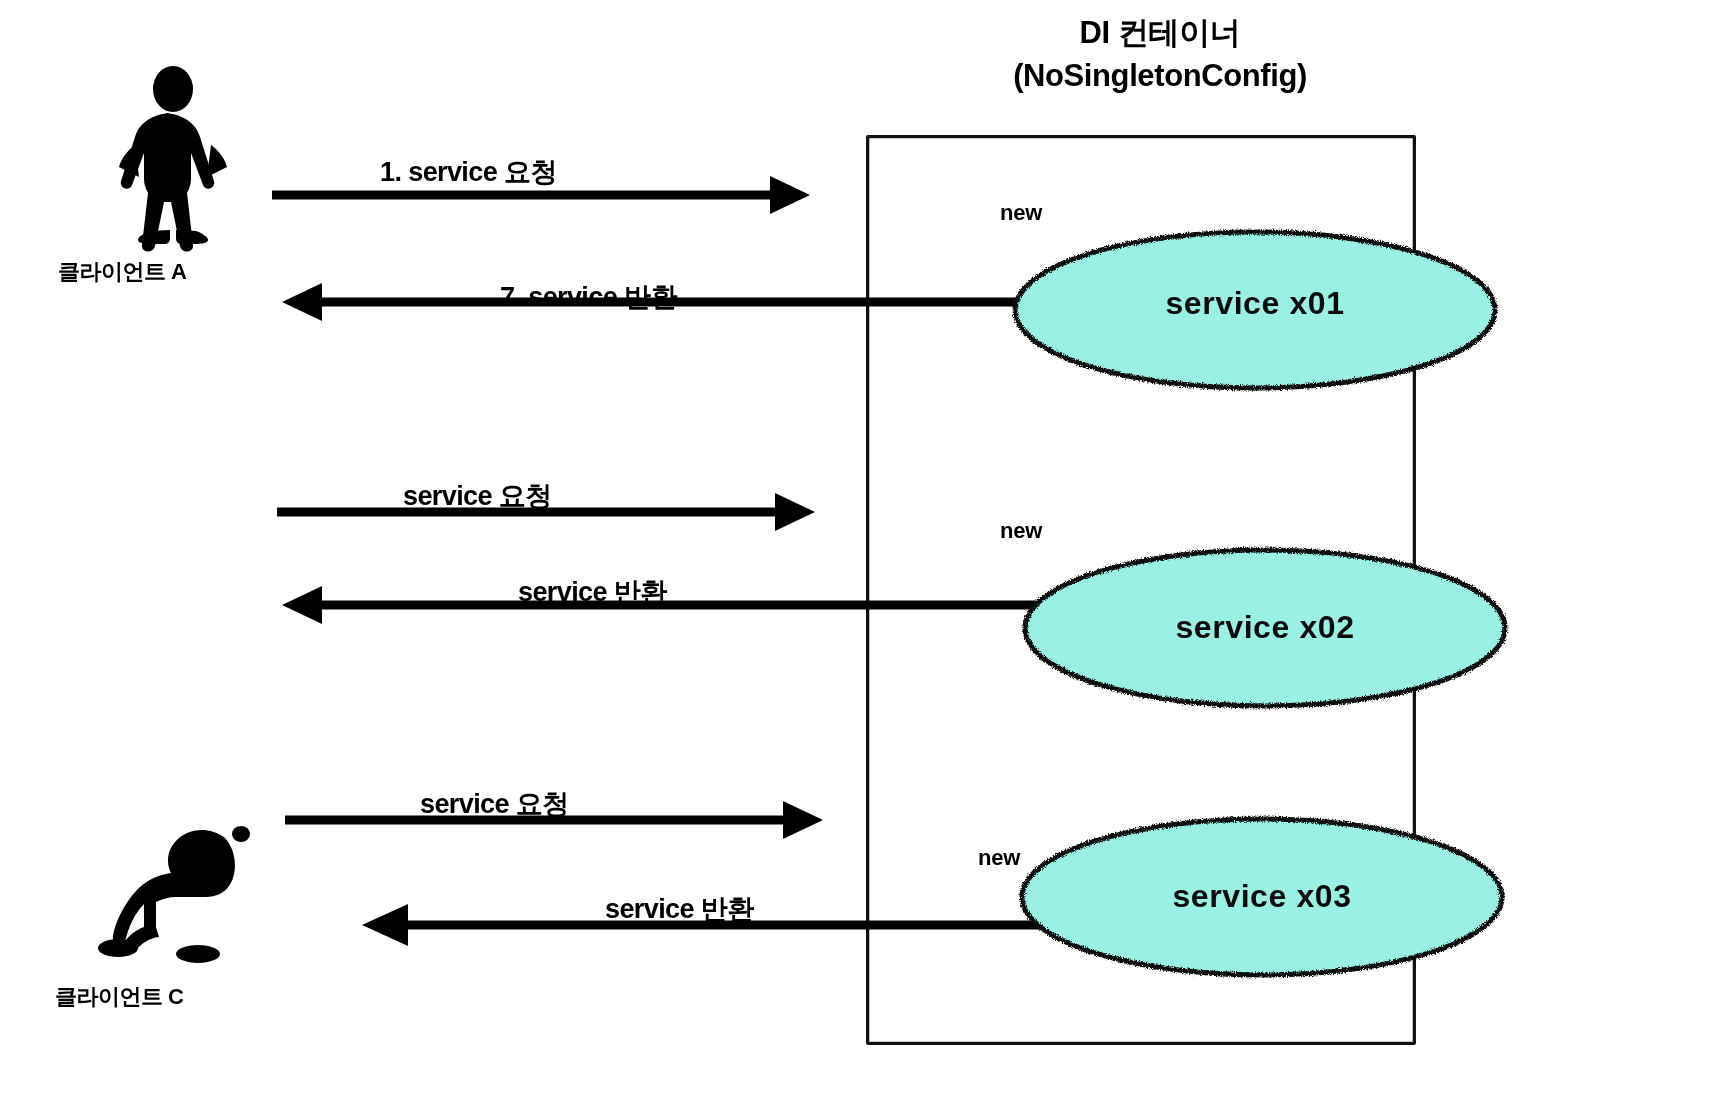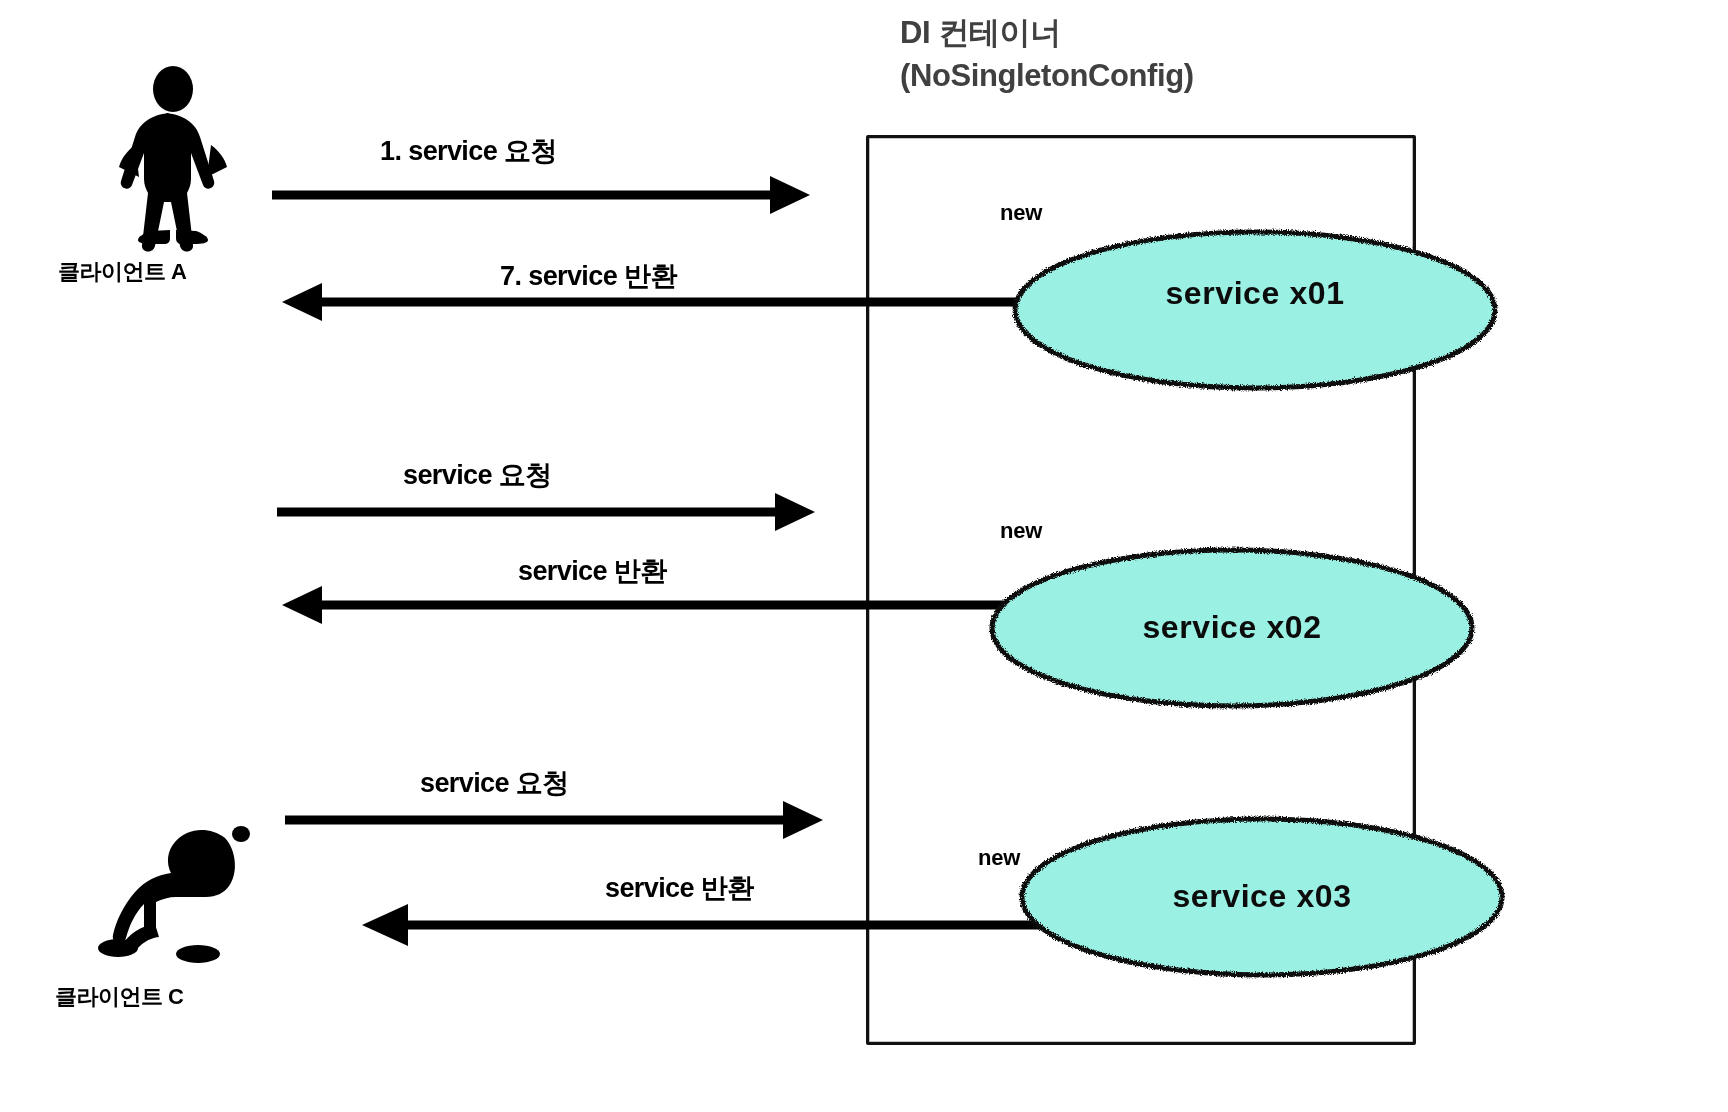--- a/index.html
+++ b/index.html
@@ -21,26 +21,26 @@
     width: 1728px;
     height: 1112px;
   }
 
   
   .di-title {
     position: absolute;
     left: 900px;
     top: 12px;
     width: 520px;
-    text-align: left;
+    text-align: center;
     font-weight: bold;
     font-size: 31px;
     line-height: 1.38;
     letter-spacing: -0.4px;
-    color: #404040;
+    color: #000000;
   }
   .di-title .line2 { display: block; }
 
   
   .container-box {
     position: absolute;
     left: 866px;
     top: 135px;
     width: 550px;
     height: 910px;
@@ -71,20 +71,21 @@
 
   
   .arrow-wrap { position: absolute; }
   .arrow-label {
     position: absolute;
     font-weight: bold;
     font-size: 27px;
     letter-spacing: -0.6px;
     white-space: nowrap;
     color: #000;
+    margin-top: 21px;
   }
 
   
   .service-node { position: absolute; }
   .service-text {
     position: absolute;
     left: 0;
     width: 100%;
     text-align: center;
     font-weight: bold;
@@ -181,25 +182,25 @@
   <div class="service-node" style="left:1005px; top:225px; width:500px; height:170px;">
     <svg width="500" height="170" viewBox="0 0 500 170">
       <defs>
         <filter id="rough1" x="-20%" y="-20%" width="140%" height="140%">
           <feTurbulence type="fractalNoise" baseFrequency="0.85" numOctaves="3" seed="7" result="n"></feTurbulence>
           <feDisplacementMap in="SourceGraphic" in2="n" scale="5" xChannelSelector="R" yChannelSelector="G"></feDisplacementMap>
         </filter>
       </defs>
       <ellipse cx="250" cy="85" rx="240" ry="78" fill="#9af0e2" stroke="#111" stroke-width="5" filter="url(#rough1)"></ellipse>
     </svg>
-    <div class="service-text" style="top:50px;text-align:center;">service x01</div>
+    <div class="service-text" style="top:60px;text-align:center;">service x01</div>
   </div>
 
   <div class="new-label" style="left:1000px; top:518px;">new</div>
-  <div class="service-node" style="left:982px; top:543px; width:500px; height:170px;">
+  <div class="service-node" style="left:1015px; top:543px; width:500px; height:170px;">
     <svg width="500" height="170" viewBox="0 0 500 170">
       <defs>
         <filter id="rough2" x="-20%" y="-20%" width="140%" height="140%">
           <feTurbulence type="fractalNoise" baseFrequency="0.85" numOctaves="3" seed="21" result="n"></feTurbulence>
           <feDisplacementMap in="SourceGraphic" in2="n" scale="5" xChannelSelector="R" yChannelSelector="G"></feDisplacementMap>
         </filter>
       </defs>
       <ellipse cx="250" cy="85" rx="240" ry="78" fill="#9af0e2" stroke="#111" stroke-width="5" filter="url(#rough2)"></ellipse>
     </svg>
     <div class="service-text" style="top:66px;">service x02</div>

